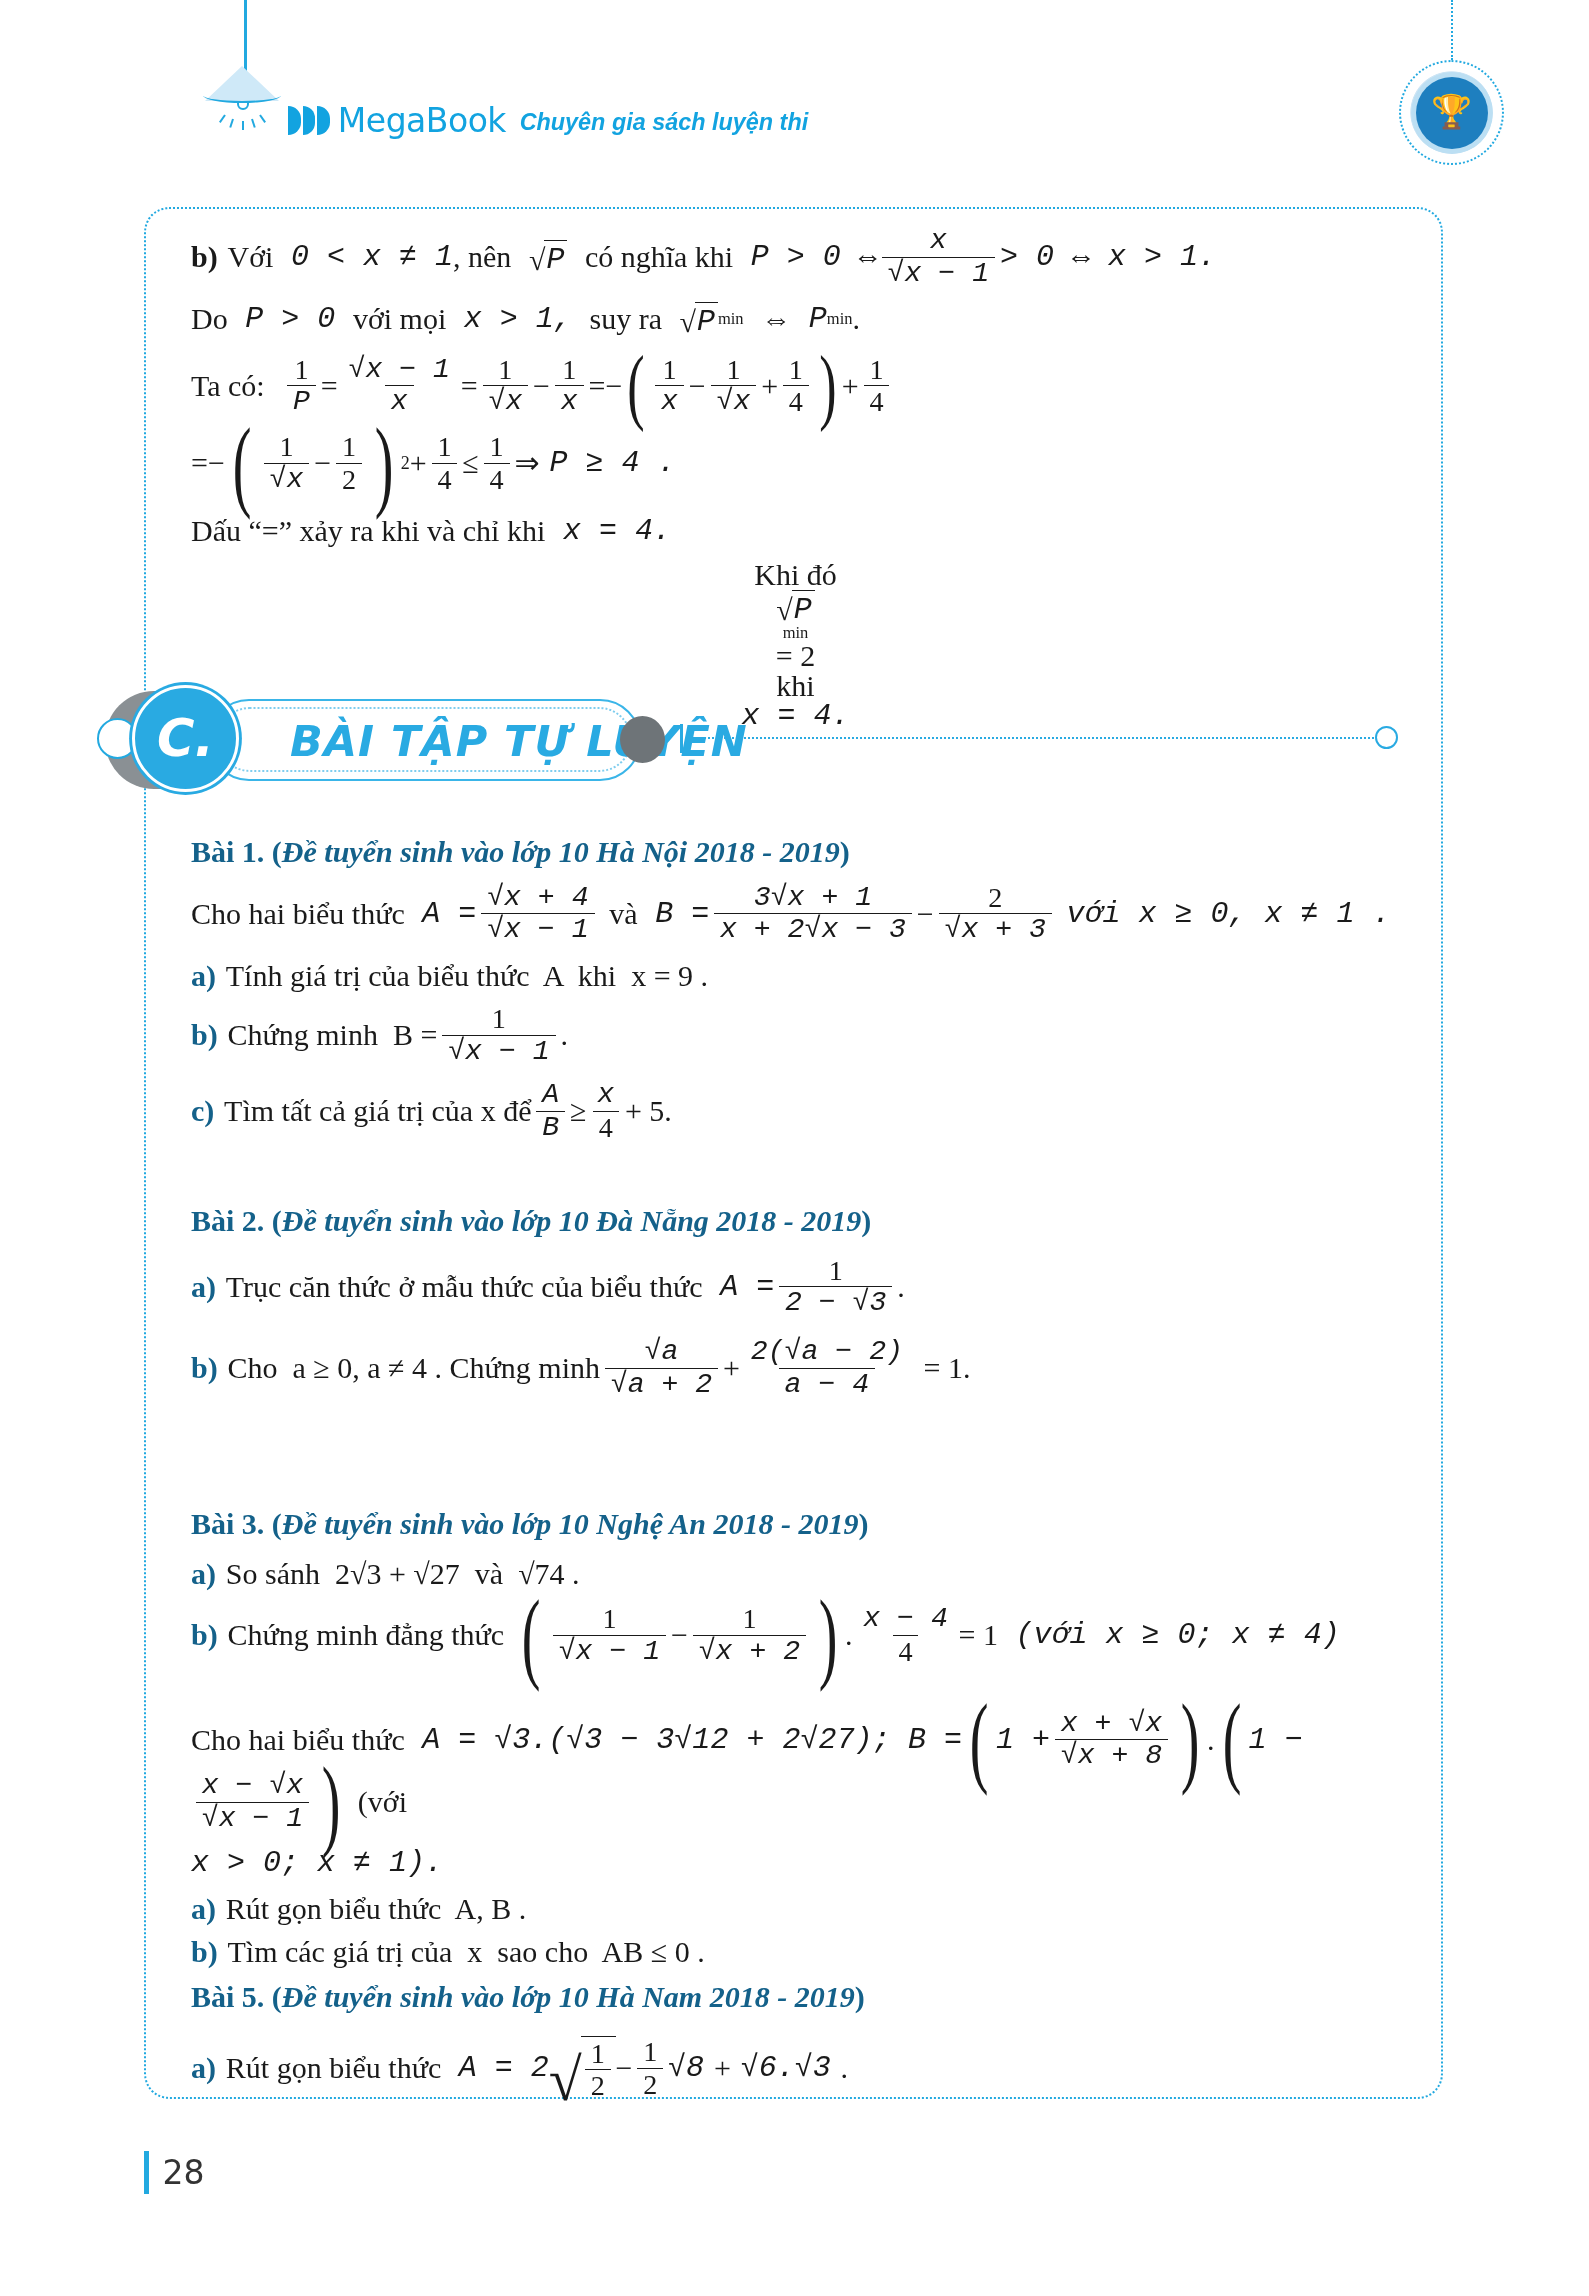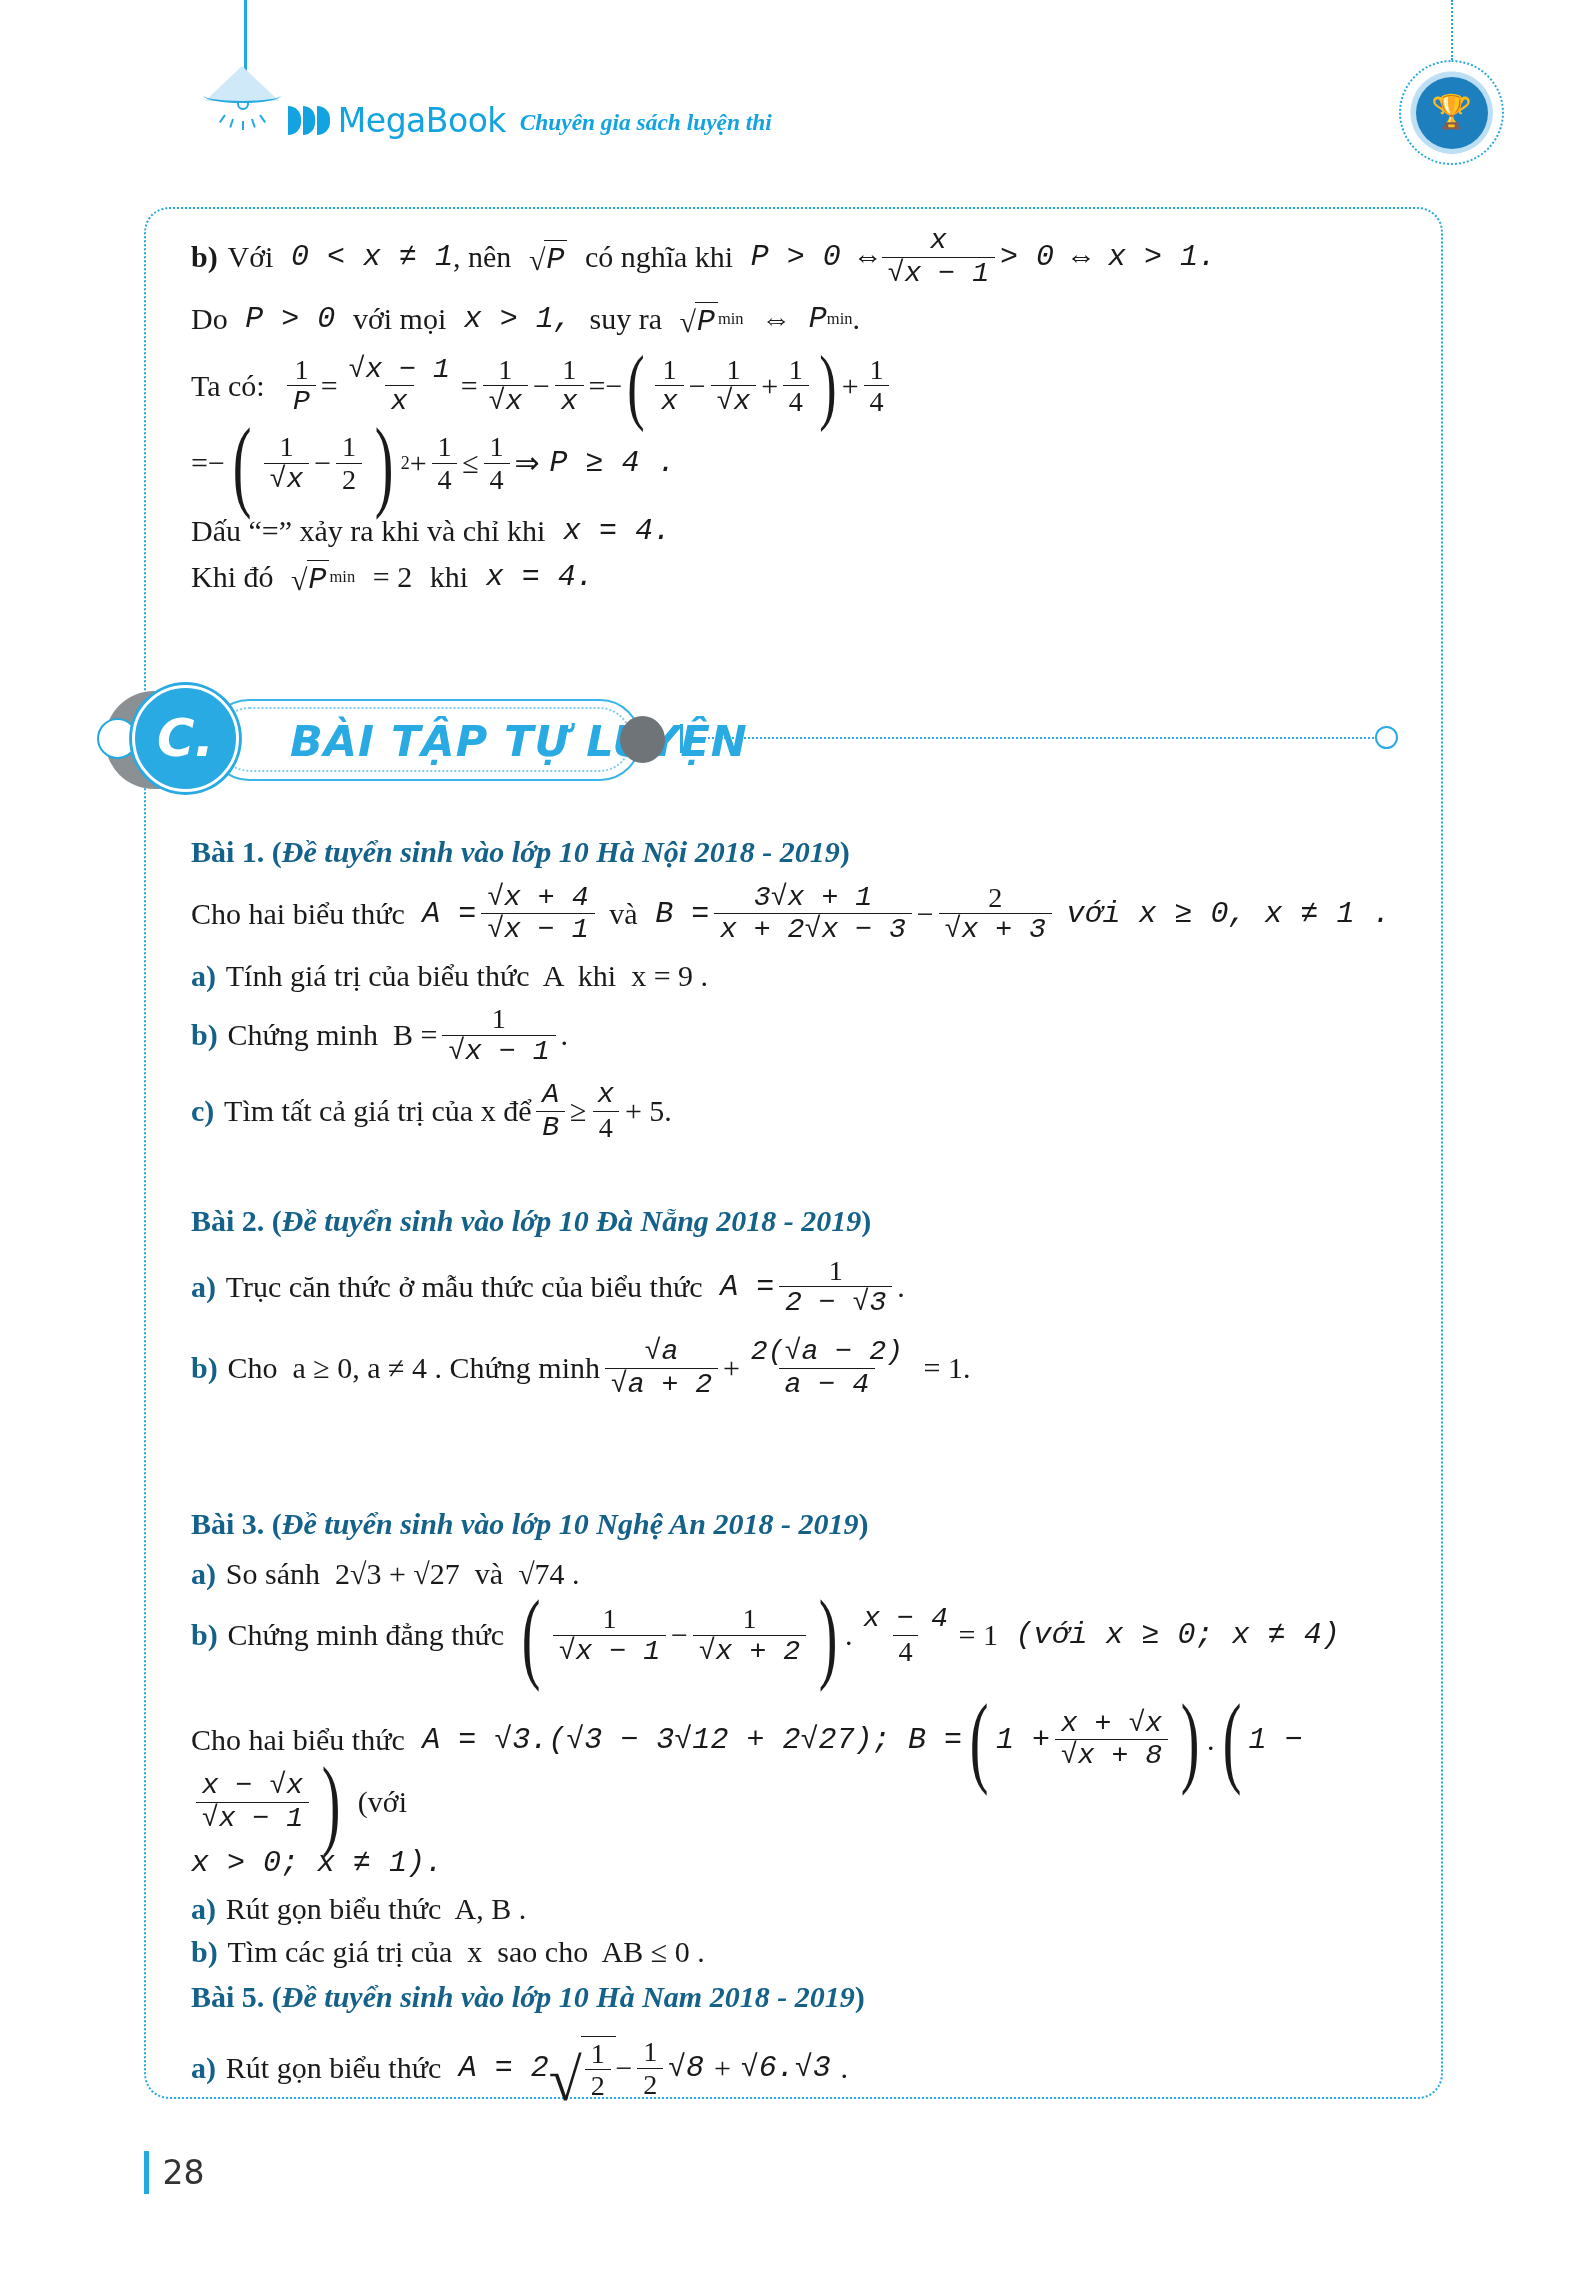--- a/index.html
+++ b/index.html
@@ -68,21 +68,21 @@
   .logo-mark.m2 { opacity: 1; }
   .logo-mark.m3 { opacity: 1; }
   .logo-text {
     font-family: "DejaVu Sans", sans-serif;
     font-size: 33px;
     color: #12a3e0;
     letter-spacing: -0.5px;
     font-weight: 400;
   }
   .logo-tag {
-    font-family: Liberation Serif, serif;
+    font-family: Liberation Sans, sans-serif;
     font-style: italic;
     font-weight: bold;
     font-size: 23.4px;
     color: #12a3e0;
     margin-left: 5.9px;
     margin-top: 3.9px;
   }
 
   
   .trophy-badge {
@@ -461,21 +461,21 @@
     <span class="sp4"></span>
     <span class="mi">P ≥ 4 .</span>
   </div>
 
   <div class="line" style="margin-top:21.5px;">
     <span class="txt">Dấu “=” xảy ra khi và chỉ khi</span>
     <span class="sp8"></span>
     <span class="mi">x = 4.</span>
   </div>
 
-  <div class="line" style="margin-top:13.7px;">
+  <div class="line" style="margin-top:13.7px;flex-direction:column;">
     <span class="txt">Khi đó</span>
     <span class="sp8"></span>
     <span class="rad">
         <span class="sign">√</span>
         <span class="body"><span class="mi">P</span></span>
       </span>
       <span class="sub">min</span>
     <span class="sp8"></span>
     <span>= 2</span>
     <span class="sp8"></span>

